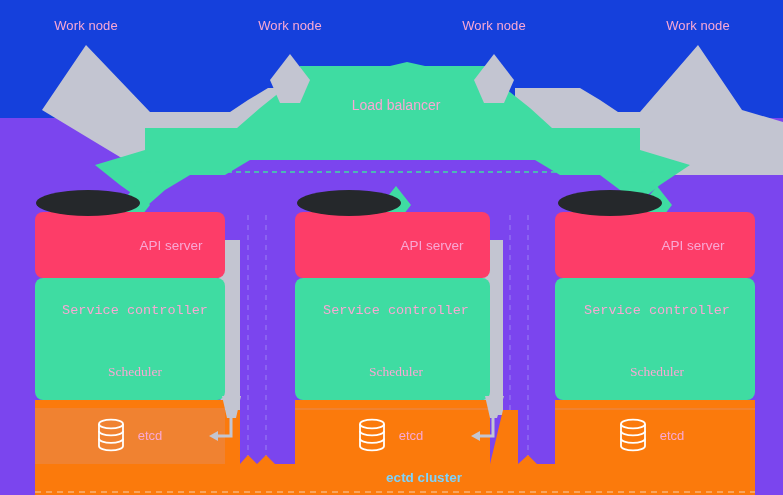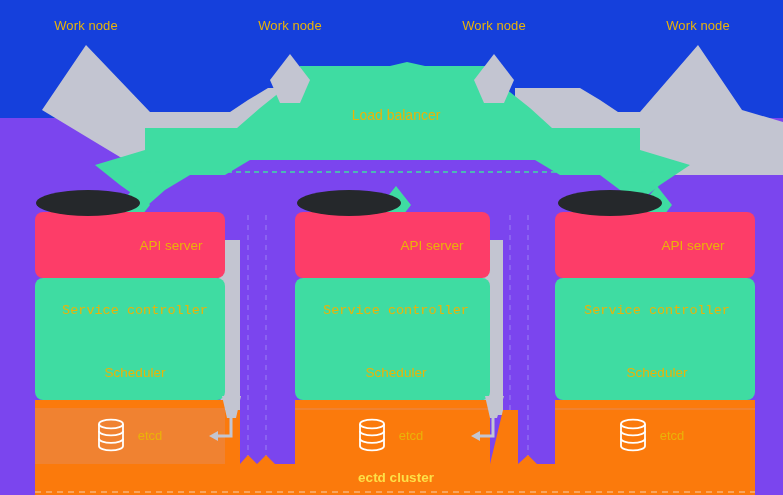--- a/index.html
+++ b/index.html
@@ -16,38 +16,39 @@
     background: #1540dc;
   }
   .layer {
     position: absolute;
     top: 0; left: 0;
     width: 783px;
     height: 495px;
   }
   .txt {
     position: absolute;
-    color: #eab308;
+    color: #f9a8d4;
     white-space: nowrap;
     transform: translate(-50%, -50%);
     pointer-events: none;
   }
   .worknode-label {
     font-size: 13px;
     letter-spacing: .1px;
   }
-  .lb-label { font-size: 14px; margin-top: 10px; }
+  .lb-label { font-size: 14px; }
   .api-label { font-size: 13.5px; margin-left: 36px; }
   .sc-label { font-size: 13.5px; font-family: Liberation Mono, monospace; }
-  .sched-label { font-size: 13.5px; }
+  .sched-label { font-size: 13.5px; font-family: Liberation Serif, serif; }
   .etcd-label { font-size: 13px; }
   .cluster-label {
     font-size: 13.5px;
-    color: #fde047;
+    color: #7dd3fc;
     font-weight: bold;
+    margin-left: 28px;
   }
 </style>
 </head>
 <body>
 
 <div id="stage">
 
   <svg class="layer" viewBox="0 0 783 495" width="783" height="495" xmlns="http://www.w3.org/2000/svg">
 
     <rect x="0" y="0" width="783" height="495" fill="#1540dc"></rect>

